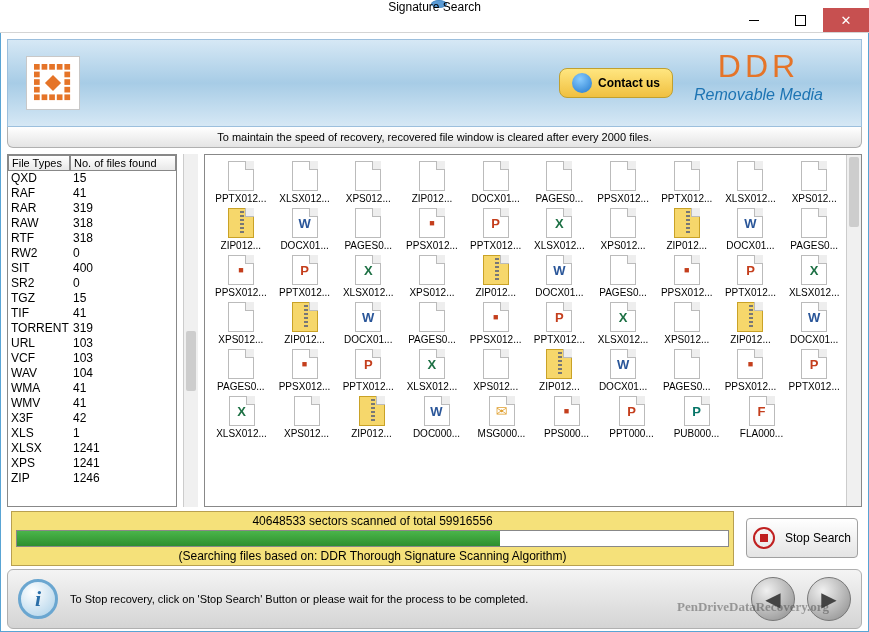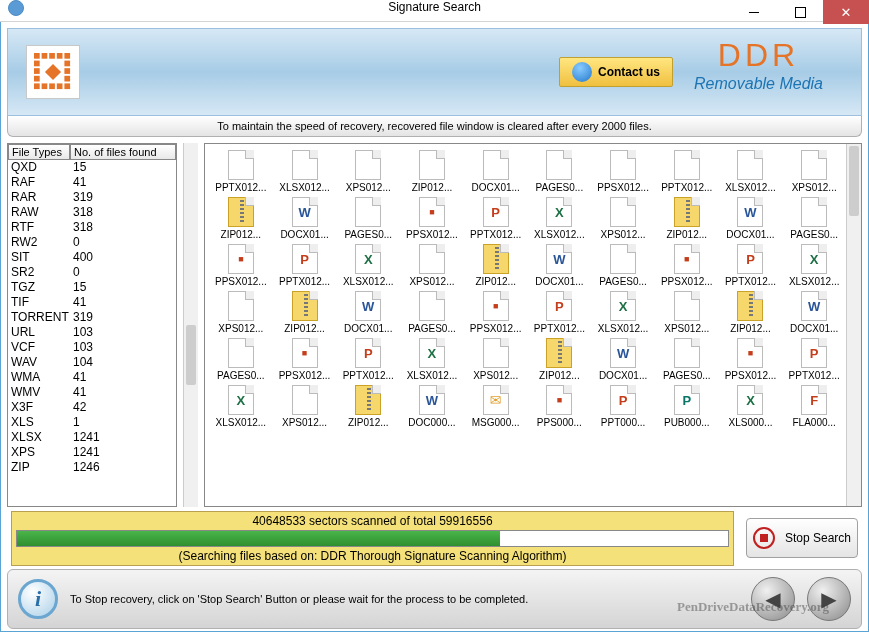--- a/index.html
+++ b/index.html
@@ -1,30 +1,30 @@
 <!DOCTYPE html>
 <html><head>
 <meta charset="utf-8">
 <style>
 * { margin:0; padding:0; box-sizing:border-box; font-family:"Segoe UI",Tahoma,sans-serif; font-size:12px; }
 body { background:#fff; width:869px; height:632px; overflow:hidden; display:flex; flex-direction:column; }
-.titlebar { height:22px; background:#fff; border-bottom:1px solid #d4d4d4; display:flex; align-items:flex-start; position:relative; }
+.titlebar { height:33px; background:#fff; border-bottom:1px solid #d4d4d4; display:flex; align-items:center; position:relative;flex-direction:column; }
 .titlebar .app-icon { width:16px; height:16px; margin-left:8px; background:#5b9bd5; border-radius:50%; border:1px solid #4a8bc5; }
 .titlebar .title { position:absolute; left:0; right:0; text-align:center; pointer-events:none; }
 .titlebar .win-buttons { margin-left:auto; display:flex; }
 .titlebar .win-btn { width:46px; height:24px; display:flex; align-items:center; justify-content:center; cursor:pointer; }
 .titlebar .win-btn.min::after { content:""; width:10px; height:1px; background:#000; }
 .titlebar .win-btn.max::after { content:""; width:9px; height:9px; border:1px solid #000; }
 .titlebar .win-btn.close { background:#c75050; color:#fff; font-size:13px; }
 .titlebar .win-btn.close::after { content:"✕"; }
 .outer-frame { flex:1; border:1px solid #59a4d4; border-top:none; display:flex; flex-direction:column; padding:6px 6px 2px; background:#fff; }
 .header { height:88px; border:1px solid #9cbfdd; background:linear-gradient(#d6e8f5 0%, #a7cce6 50%, #d6e8f5 100%); display:flex; align-items:center; padding:0 18px; position:relative; }
 .header .logo-box { width:54px; height:54px; background:#fff; border:1px solid #c8c8c8; display:flex; align-items:center; justify-content:center; }
 .header .logo-box svg { width:38px; height:38px; }
-.header .contact-btn { margin-left:auto; margin-right:170px; padding:4px 12px; background:linear-gradient(#ffe680,#f0c040); border:1px solid #c0a030; border-radius:2px; cursor:pointer; display:flex; align-items:center; gap:6px; font-weight:bold; }
+.header .contact-btn { margin-left:auto; margin-right:170px; padding:4px 12px; background:linear-gradient(#ffe680,#f0c040); border:1px solid #c0a030; border-radius:8px; cursor:pointer; display:flex; align-items:center; gap:6px; font-weight:bold; }
 .header .contact-btn .icon { width:20px; height:20px; background:radial-gradient(circle at 40% 30%,#8cf,#27c); border-radius:50%; }
 .header .brand { position:absolute; right:38px; top:10px; text-align:center; }
 .header .brand .ddr { font-family:"Arial Black",sans-serif; font-size:32px; color:#e57428; letter-spacing:4px; line-height:1; }
 .header .brand .sub { color:#1d74b3; font-size:16px; font-style:italic; font-weight:normal; margin-top:4px; }
 .info-strip { border:1px solid #b0b0b0; border-top:none; border-radius:0 0 6px 6px; background:linear-gradient(#fff,#e4e4e4); text-align:center; padding:4px 0; font-size:11px; }
 .main-area { flex:1; display:flex; gap:6px; margin-top:6px; overflow:hidden; }
 .file-types-panel { width:170px; border:1px solid #888; display:flex; flex-direction:column; overflow:hidden; }
 .ft-header { display:flex; background:#fff; }
 .ft-header .col { border:1px solid #888; padding:1px 3px; font-size:11px; background:linear-gradient(#fff,#e8e8e8); }
 .ft-header .col:first-child { width:62px; }
@@ -572,26 +572,20 @@
               <div class="label">PPT000...</div>
             </div>
             <div class="file-item">
               <div class="icon">
                 <div class="ico pub"></div>
               </div>
               <div class="label">PUB000...</div>
             </div>
             <div class="file-item">
               <div class="icon">
-                <div class="ico xls"></div>
-              </div>
-              <div class="label">XLS000...</div>
-            </div>
-            <div class="file-item">
-              <div class="icon">
                 <div class="ico fla"></div>
               </div>
               <div class="label">FLA000...</div>
             </div>
           </div>
         </div>
       <div class="scroll-track">
           <div class="thumb"></div>
         </div>
     </div>

